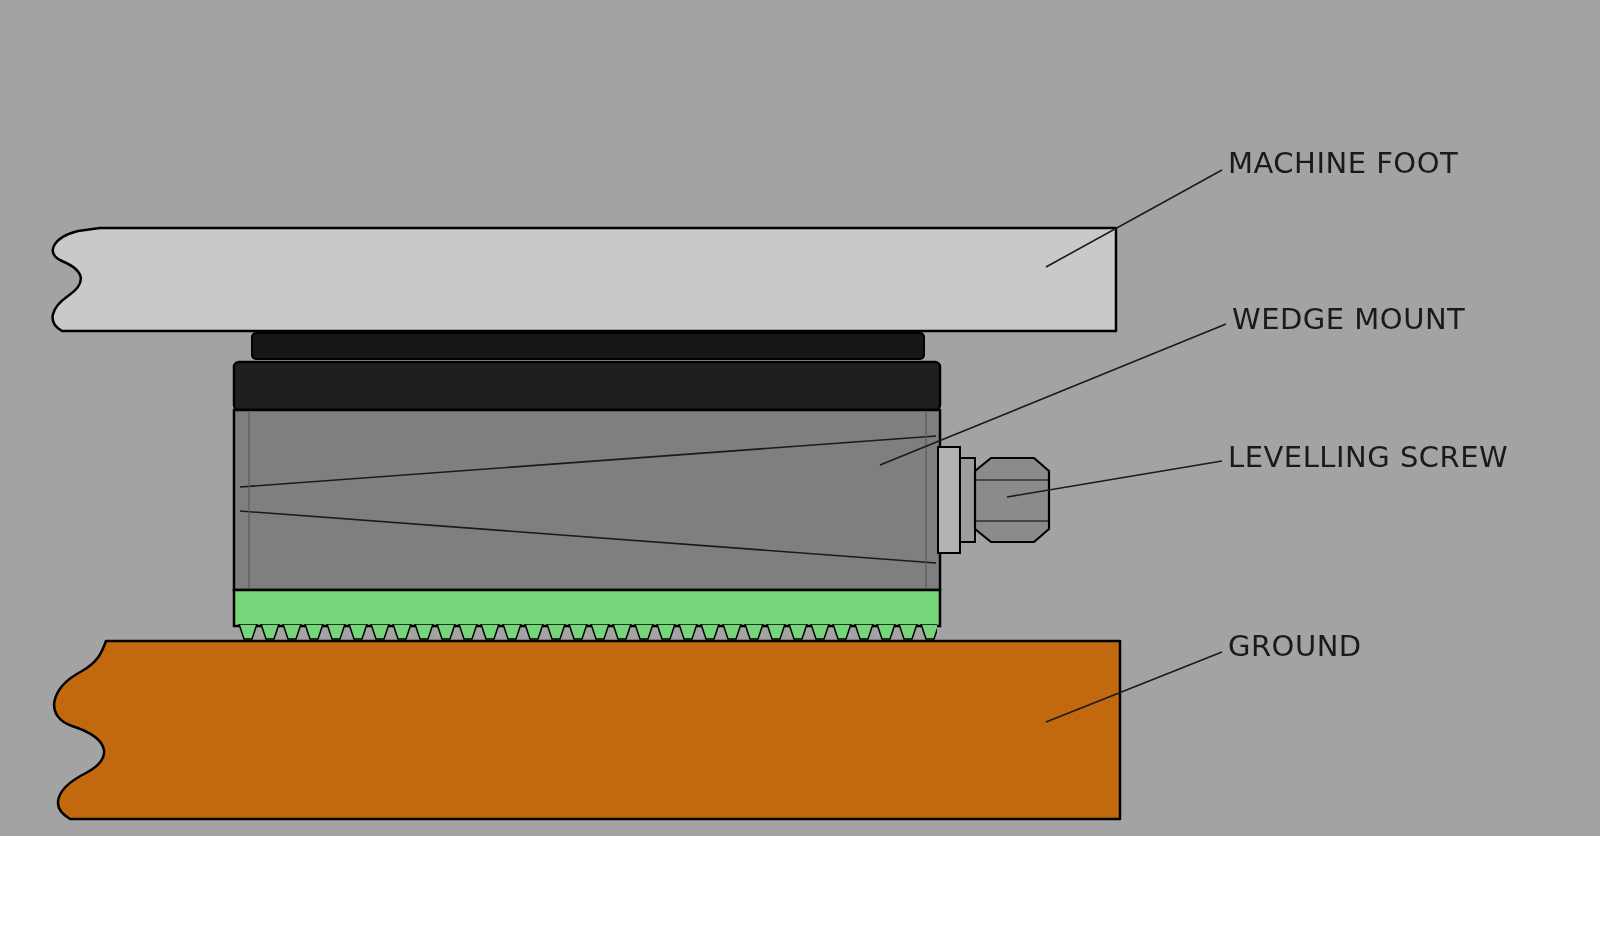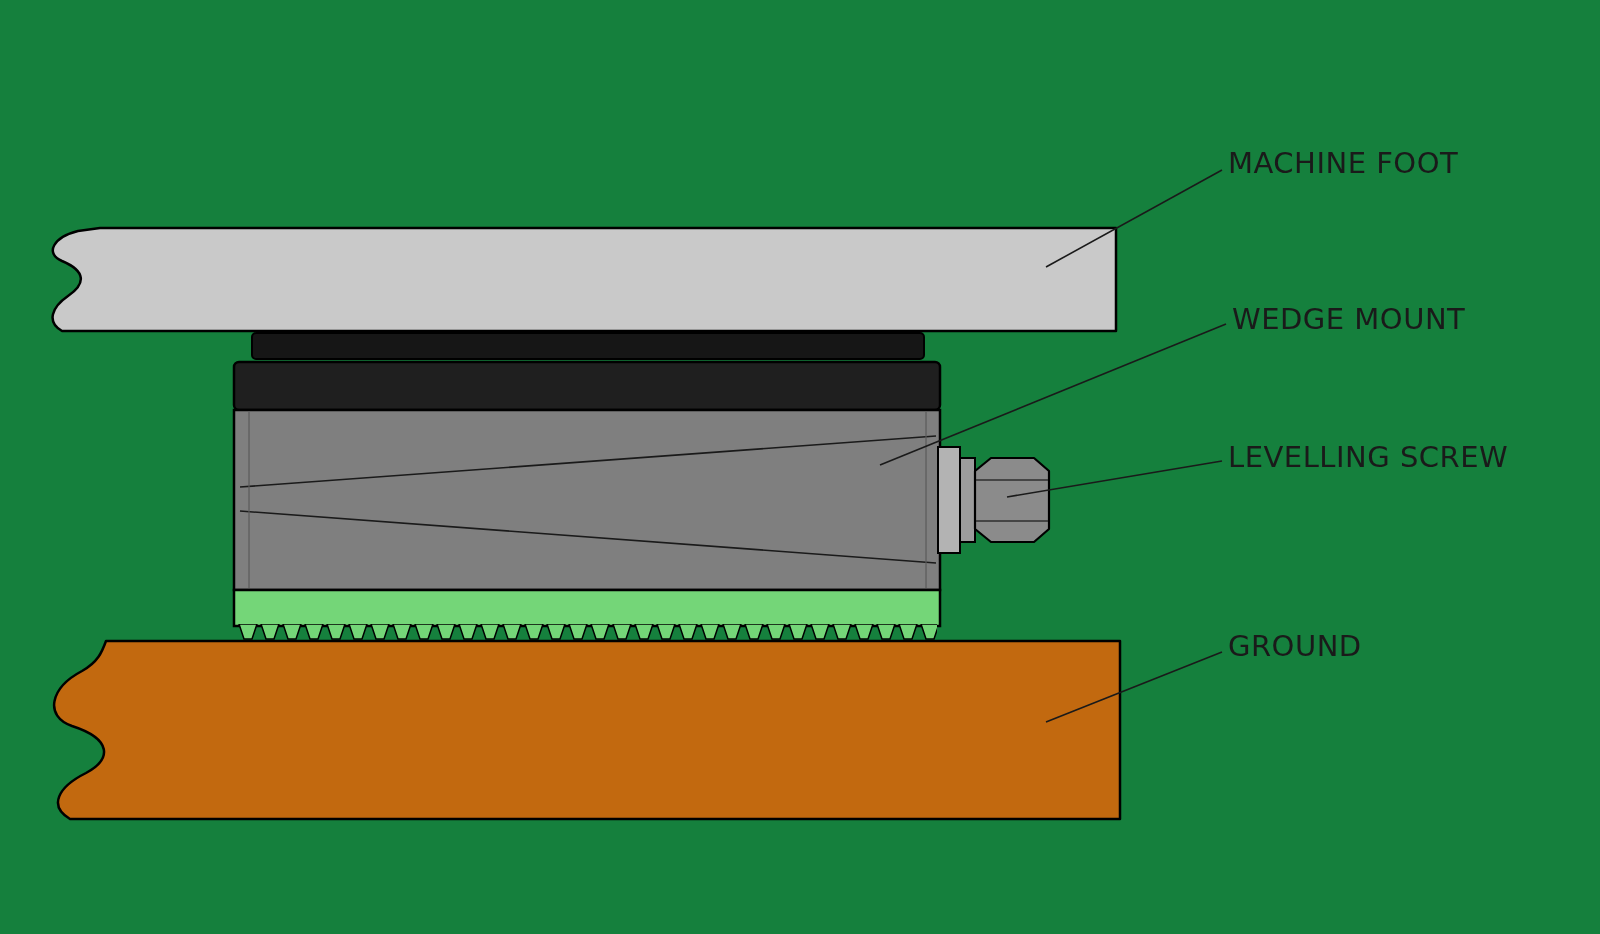--- a/index.html
+++ b/index.html
@@ -4,22 +4,22 @@
 <style>
   html, body {
     margin: 0;
     padding: 0;
     background: #ffffff;
     font-family: "DejaVu Sans", "Liberation Sans", sans-serif;
   }
   .stage {
     position: relative;
     width: 1600px;
-    height: 934px;
-    background: #15803d;
+    height: 836px;
+    background: #a3a3a3;
     overflow: hidden;
   }
   svg { display: block; }
   .callout-text {
     font-family: "DejaVu Sans", "Liberation Sans", sans-serif;
     font-size: 29px;
     letter-spacing: 0.5px;
     fill: #1a1a1a;
   }
 </style>

